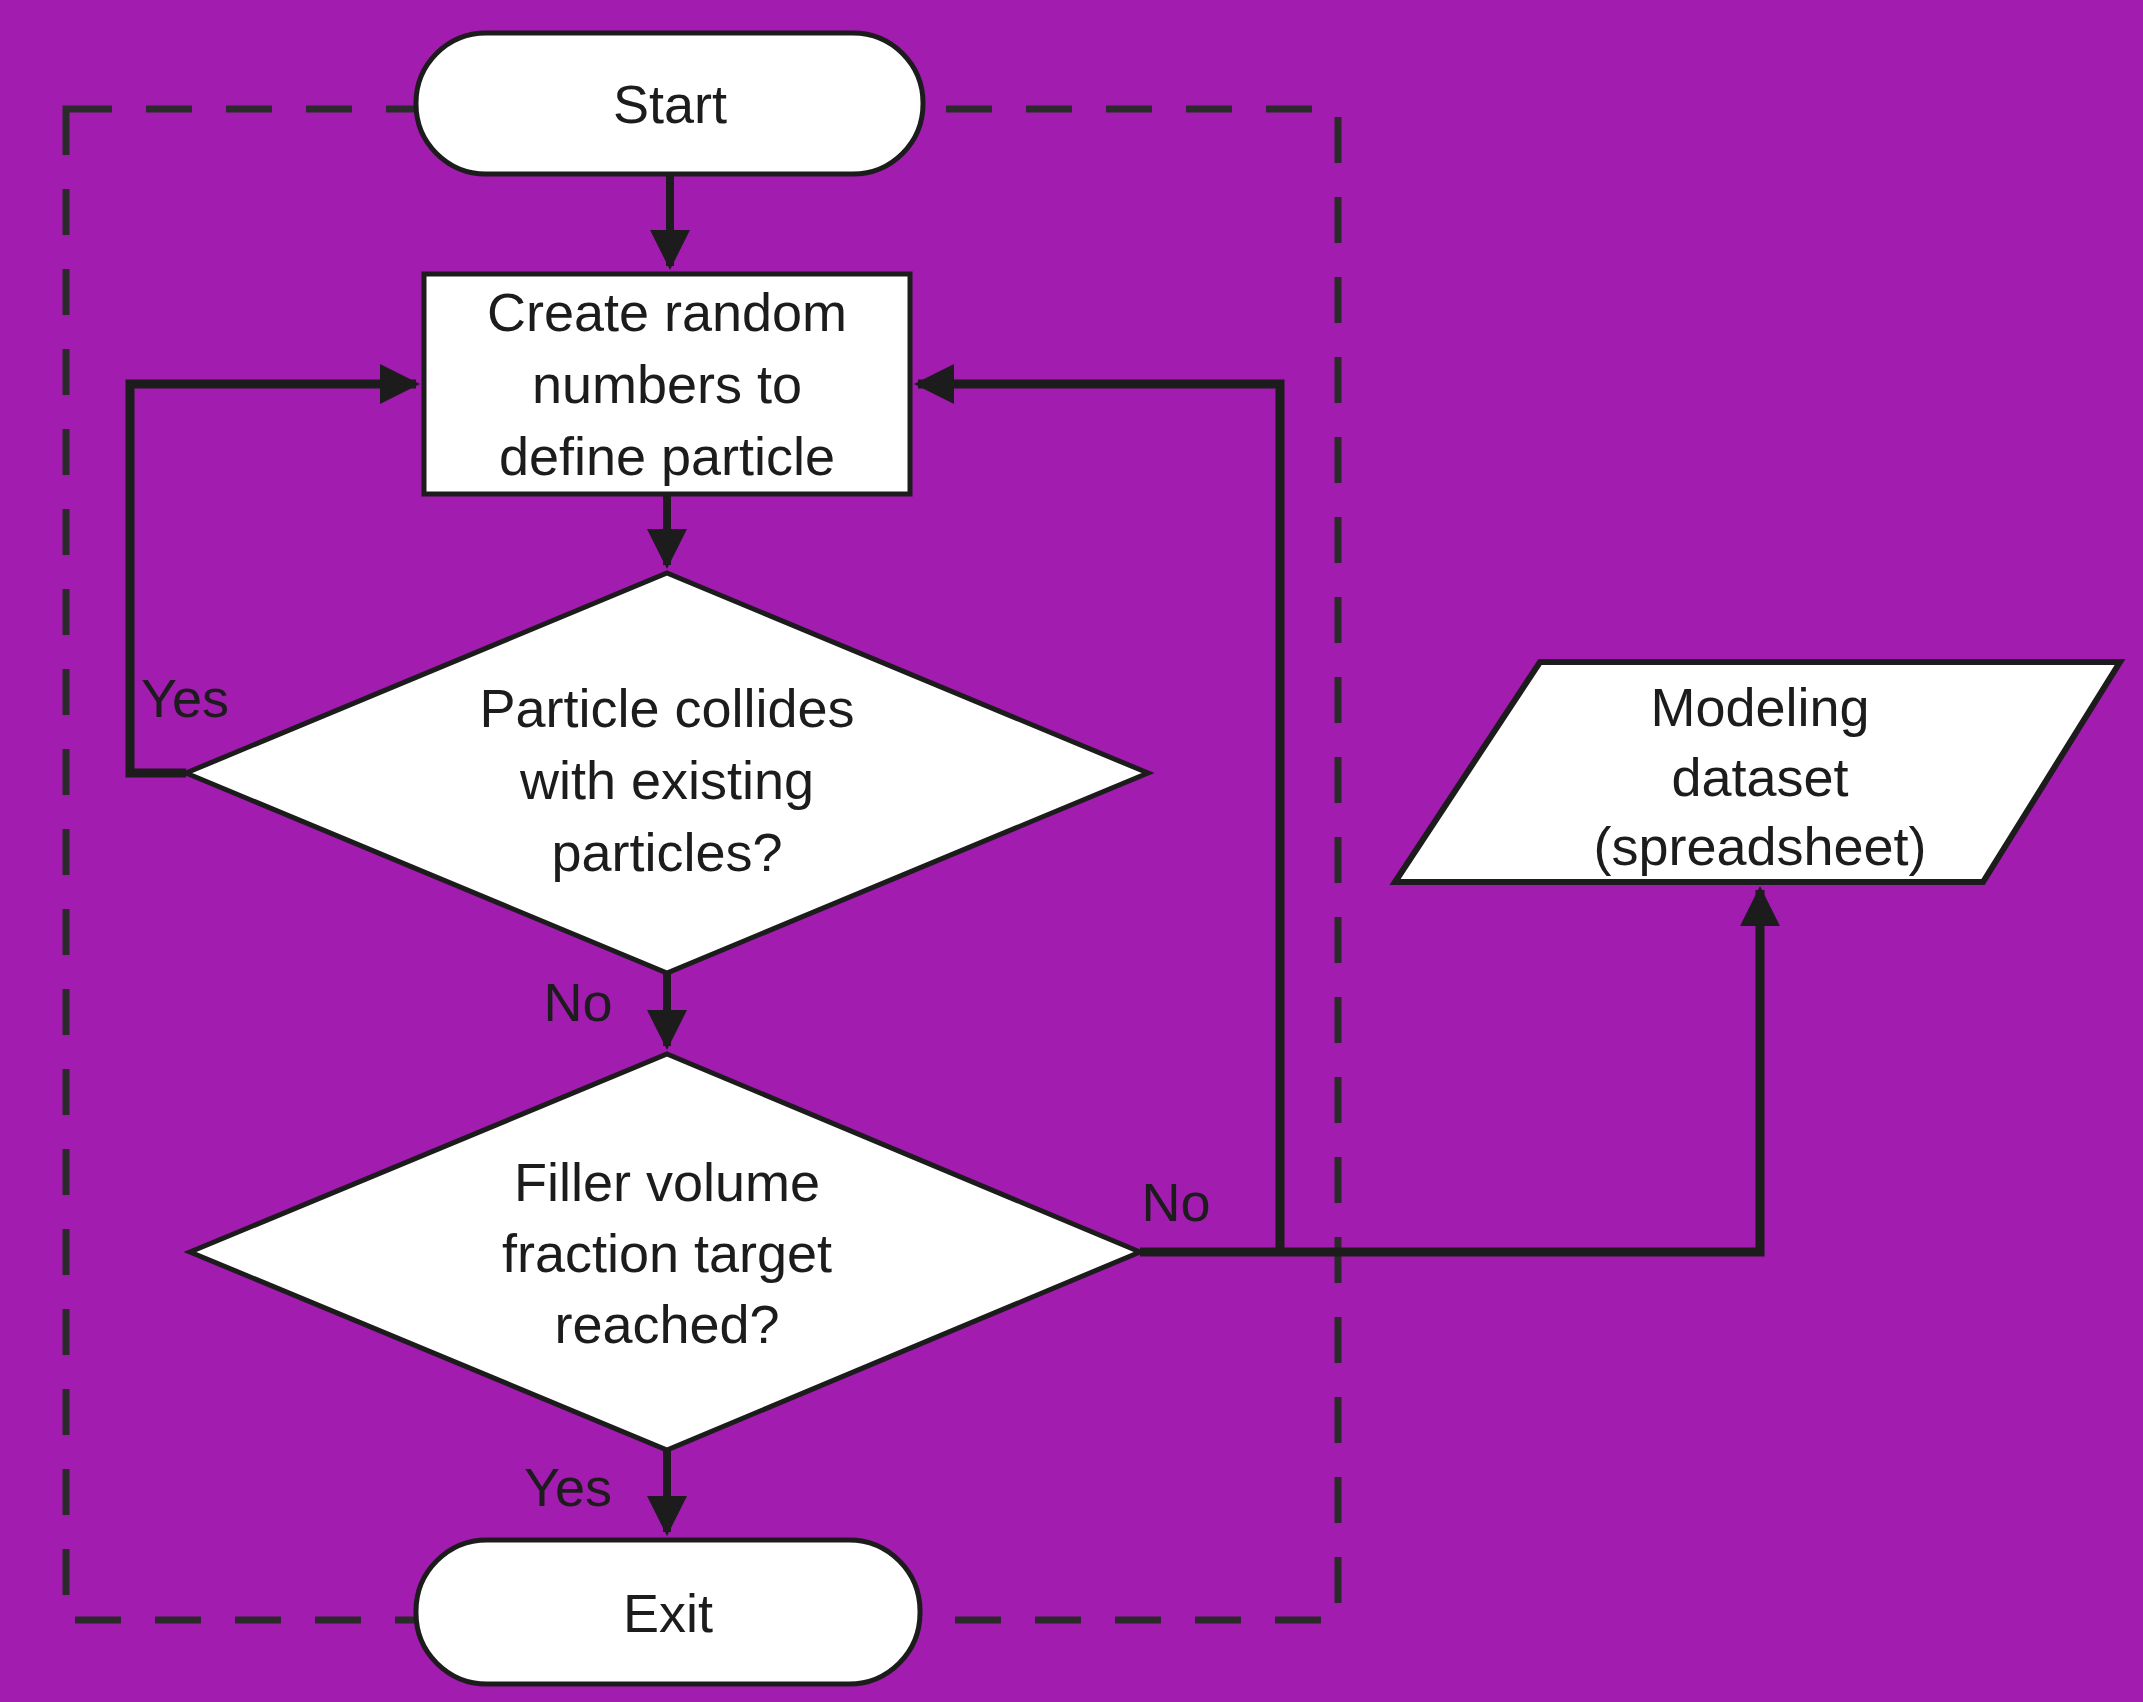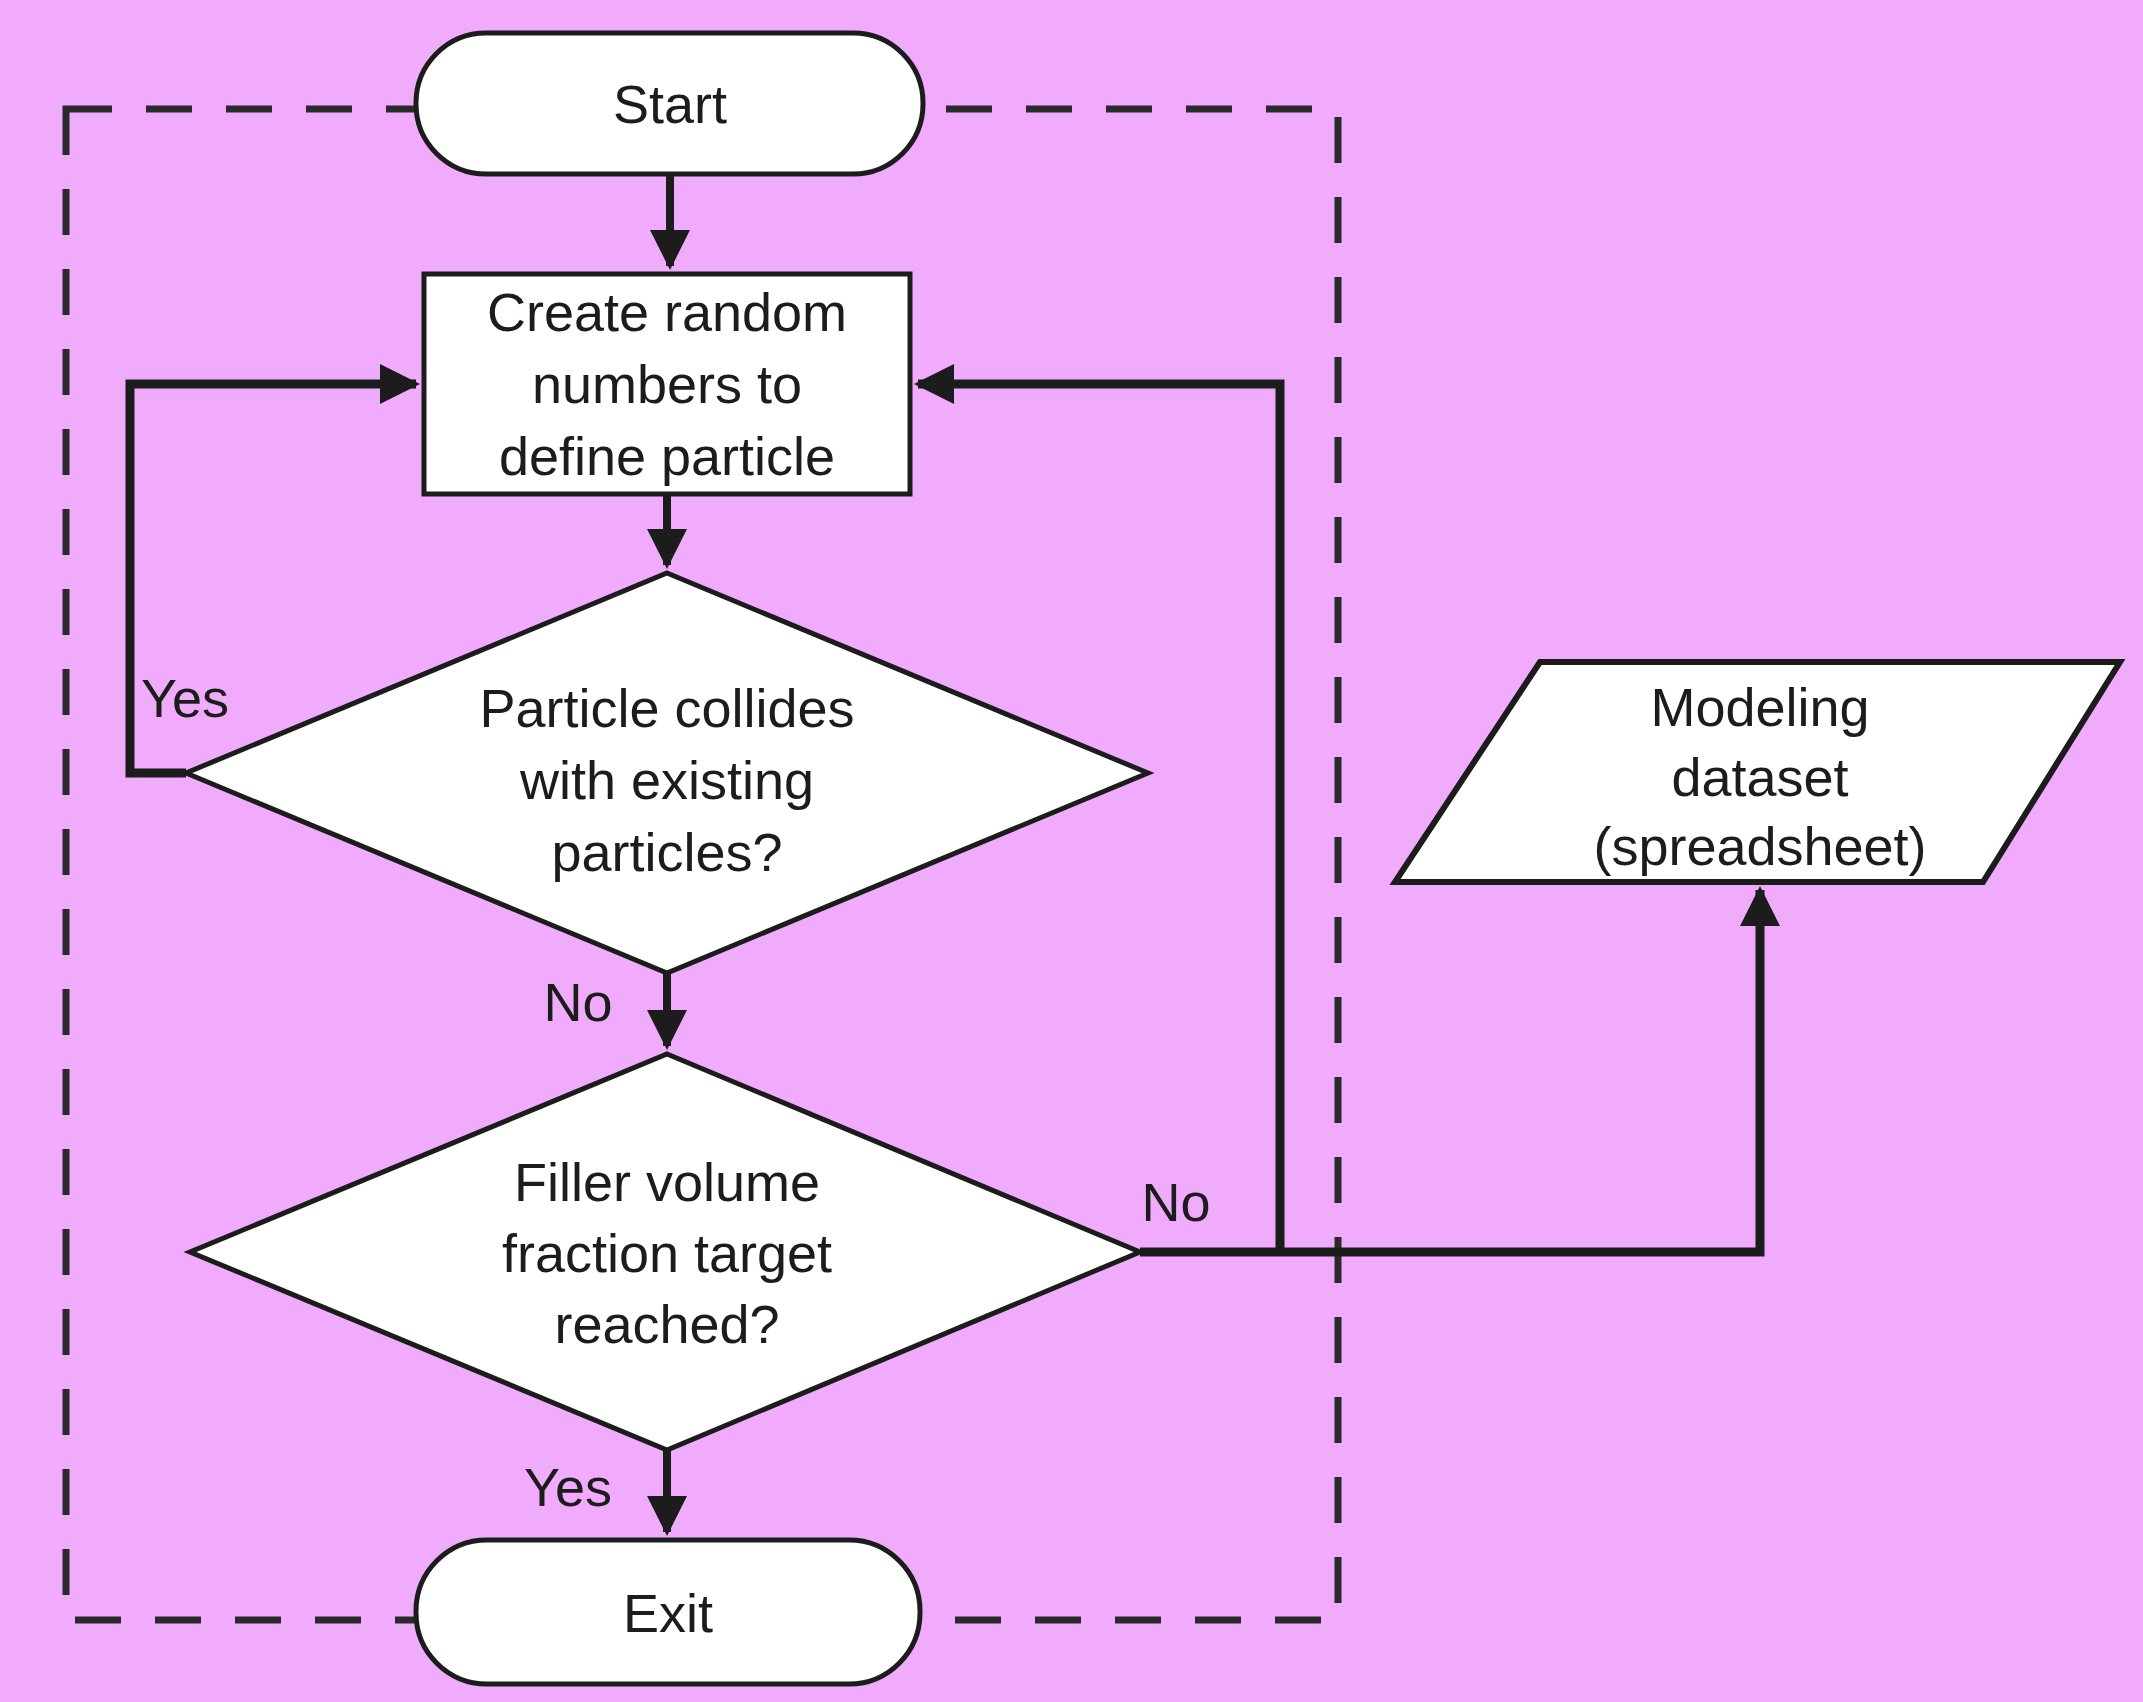--- a/index.html
+++ b/index.html
@@ -3,21 +3,21 @@
 <meta charset="utf-8">
 <style>
   html, body {
     margin: 0;
     padding: 0;
     background: #ffffff;
   }
   .page {
     width: 2143px;
     height: 1702px;
-    background: #f0abfc;
+    background: #a21caf;
     position: relative;
     font-family: "Liberation Sans", sans-serif;
   }
   svg.flowchart {
     display: block;
     width: 2143px;
     height: 1702px;
   }
   .shape {
     fill: #ffffff;

